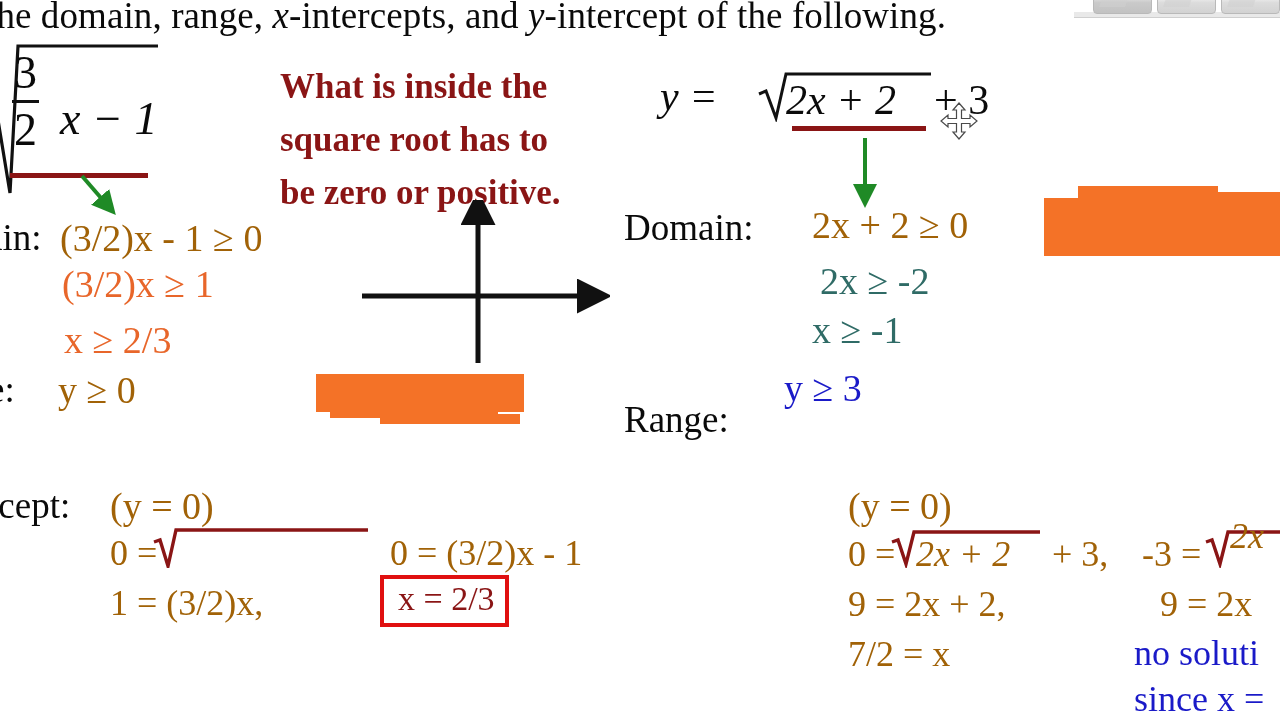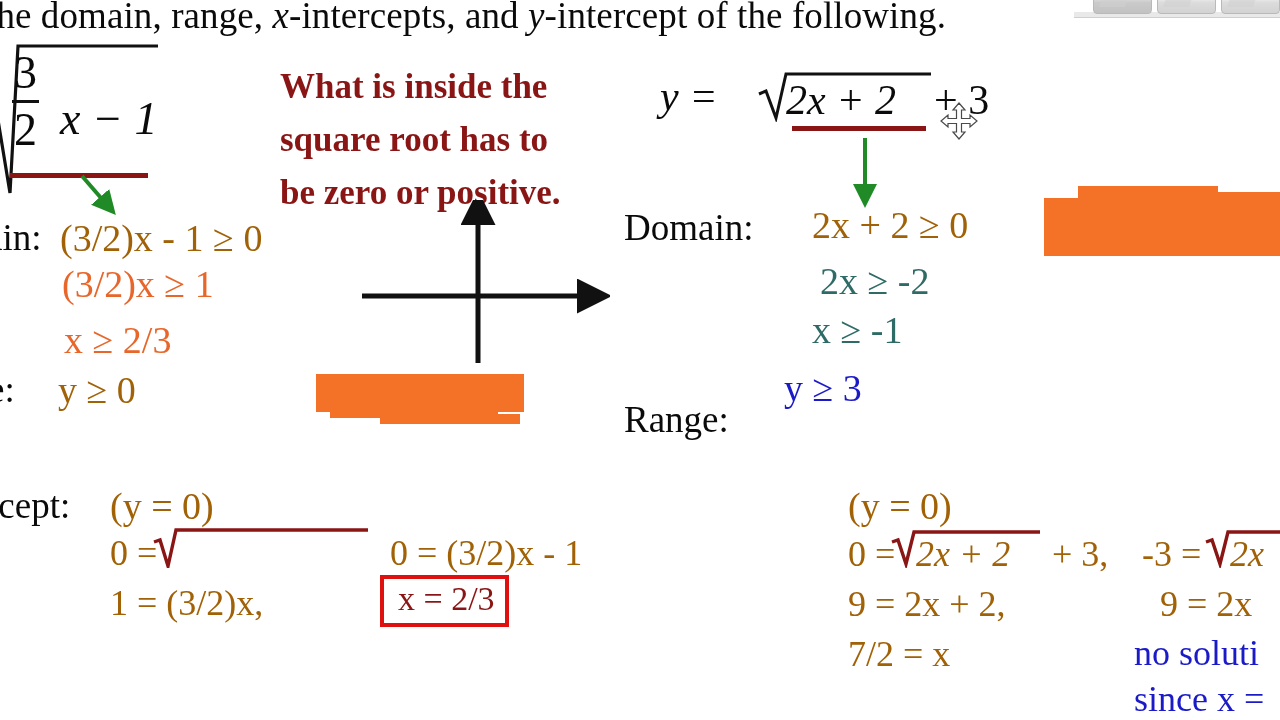--- a/index.html
+++ b/index.html
@@ -223,21 +223,21 @@
   </svg>
   <div class="abs math c-maroon italic" style="left:916px;top:533px;">2x + 2</div>
   <div class="abs math c-maroon" style="left:1052px;top:533px;">+ 3,</div>
   <div class="abs math c-maroon" style="left:848px;top:583px;">9 = 2x + 2,</div>
   <div class="abs math c-maroon" style="left:848px;top:633px;">7/2 = x</div>
 
   <div class="abs math c-maroon" style="left:1142px;top:533px;">-3 =</div>
   <svg class="abs" style="left:1204px;top:528px;" width="100" height="40">
     <path d="M2 14 L8 12 L16 36 L24 4 L98 4" fill="none" stroke="#8a1515" stroke-width="3.4" stroke-linejoin="miter"></path>
   </svg>
-  <div class="abs math c-maroon italic" style="left:1230px;top:533px;">2x</div>
+  <div class="abs math c-maroon italic" style="left:1230px;top:515px;">2x</div>
   <div class="abs math c-maroon" style="left:1160px;top:583px;">9 = 2x</div>
 
   <div class="abs math c-blue" style="left:1134px;top:632px;">no soluti</div>
   <div class="abs math c-blue" style="left:1134px;top:678px;">
     <span>since x =</span>
   </div>
 
   <svg class="abs" id="cursor" viewBox="0 0 42 42">
     <g fill="#ffffff" stroke="#4a4a4a" stroke-width="1.2">
       <path d="M21 3 L27 10 L23.5 10 L23.5 18.5 L32 18.5 L32 15 L39 21 L32 27 L32 23.5 L23.5 23.5 L23.5 32 L27 32 L21 39 L15 32 L18.5 32 L18.5 23.5 L10 23.5 L10 27 L3 21 L10 15 L10 18.5 L18.5 18.5 L18.5 10 L15 10 Z"></path>

